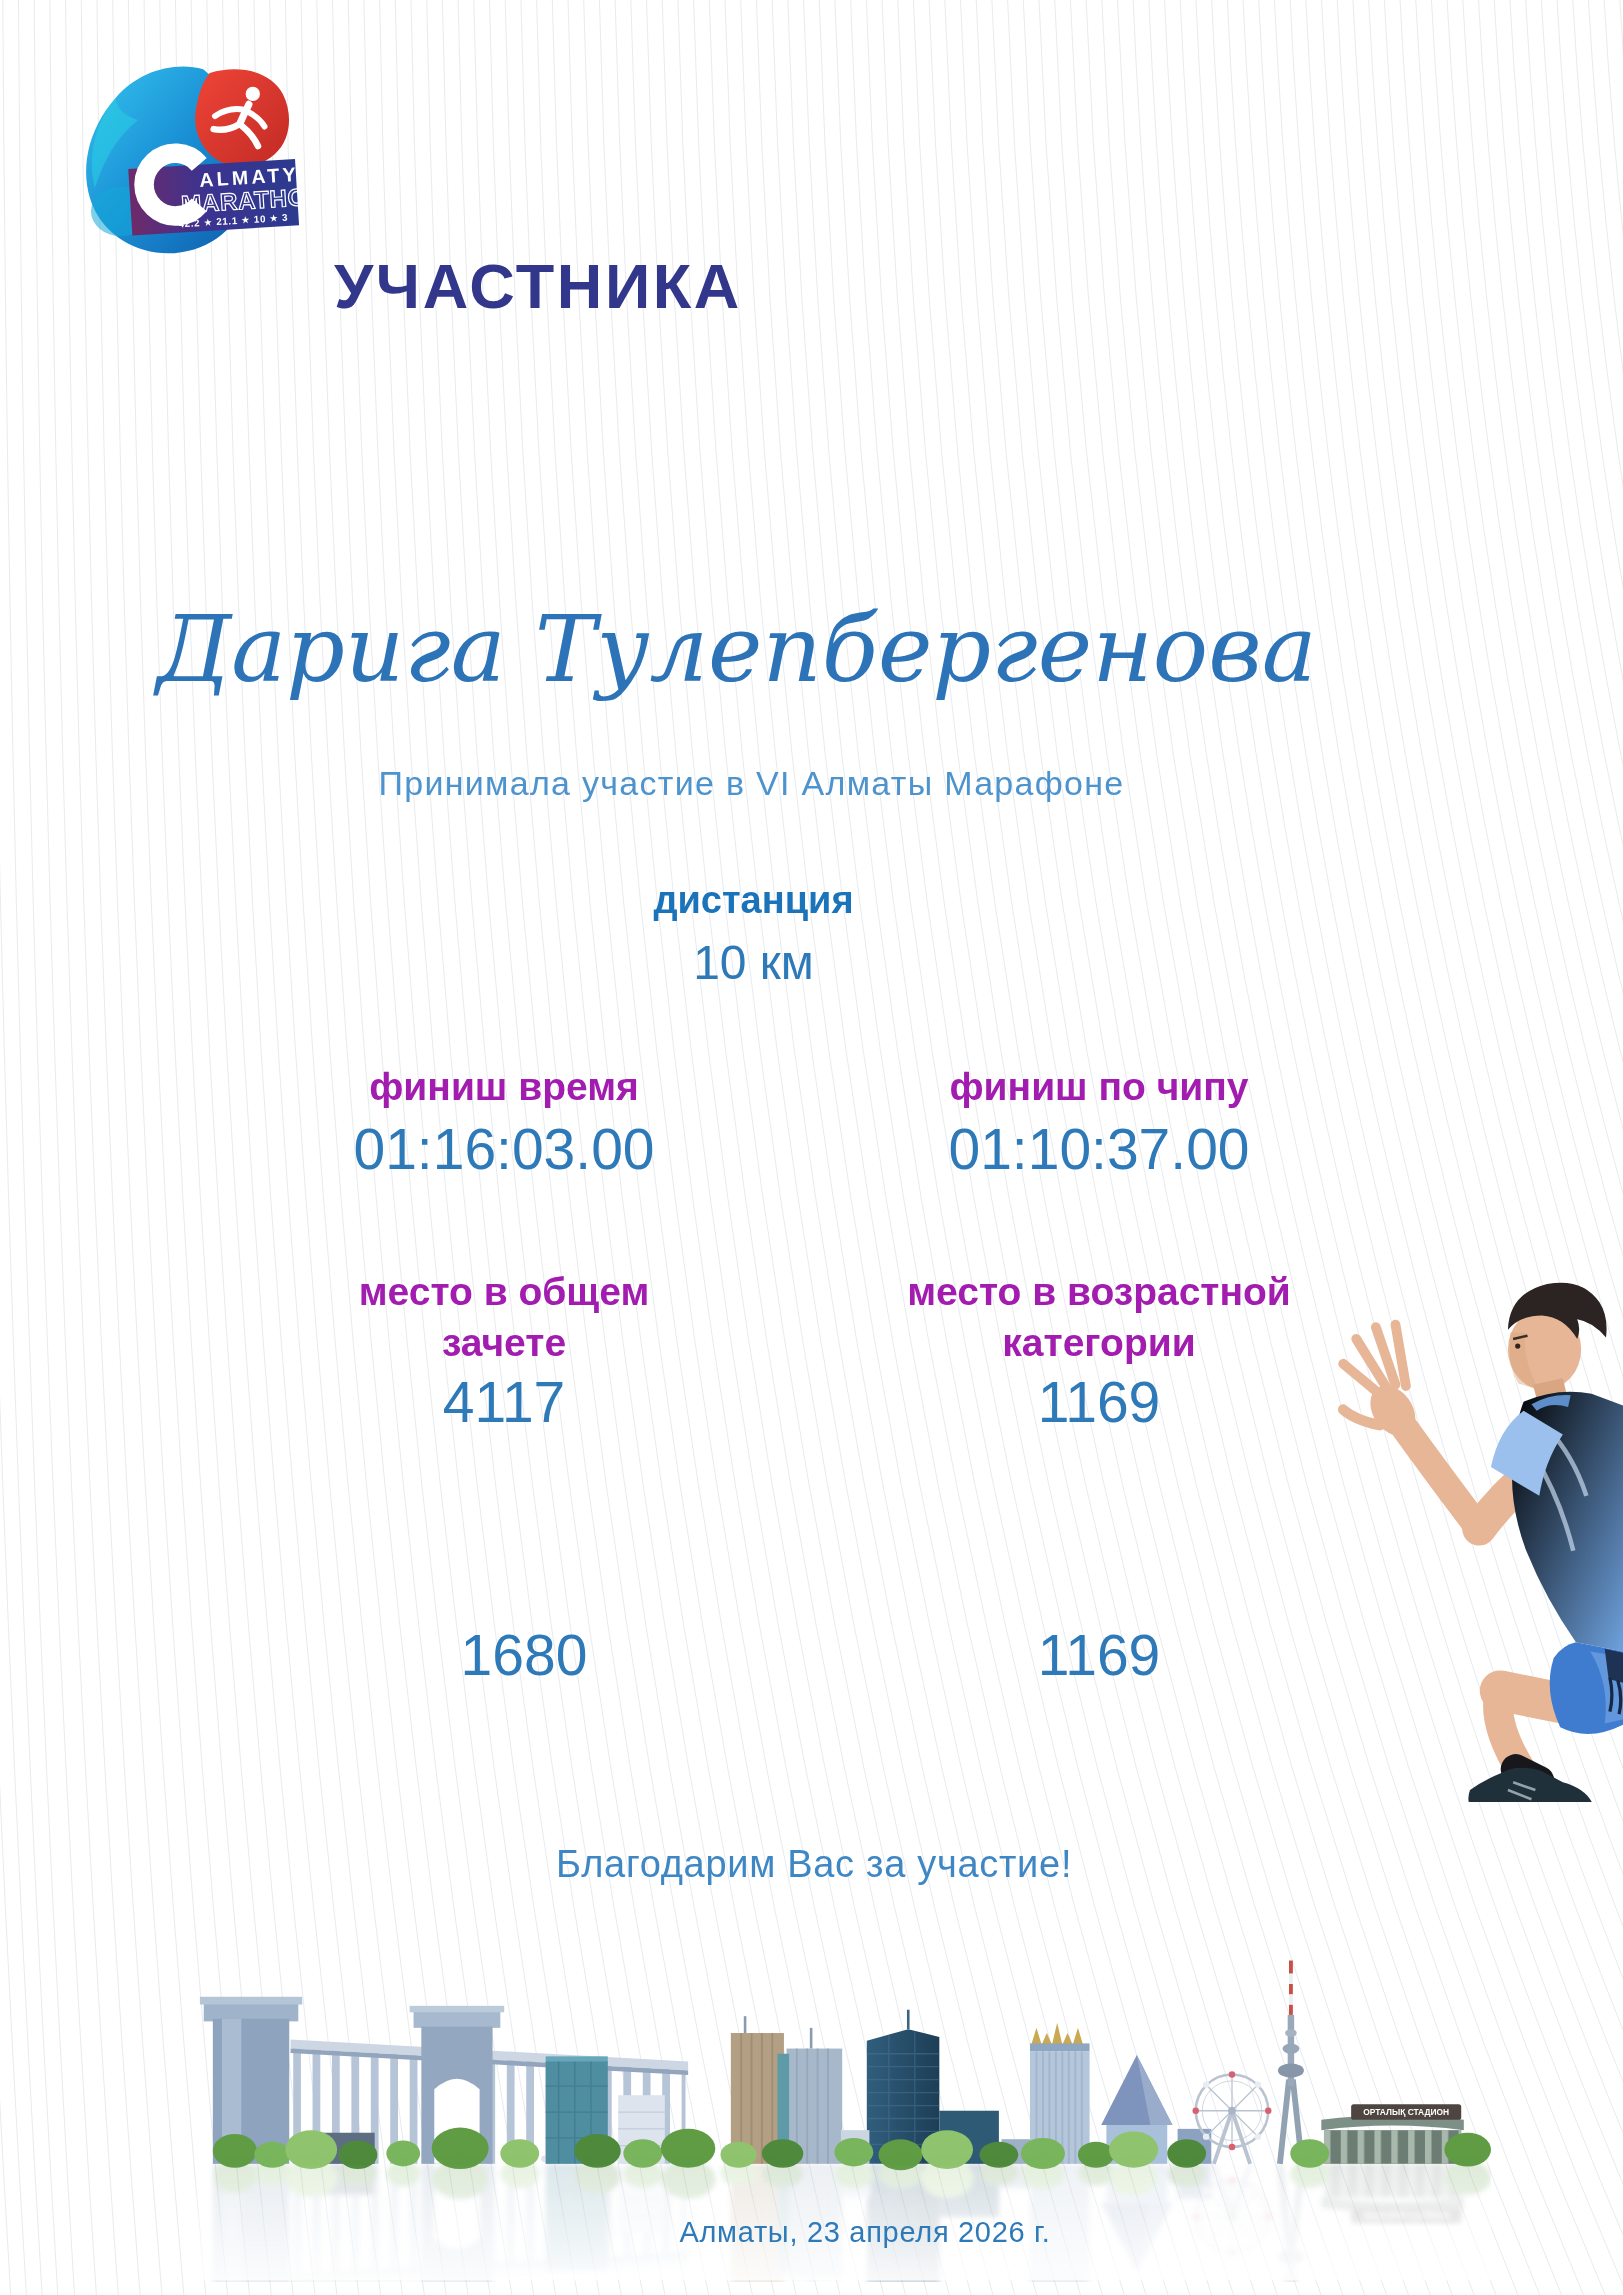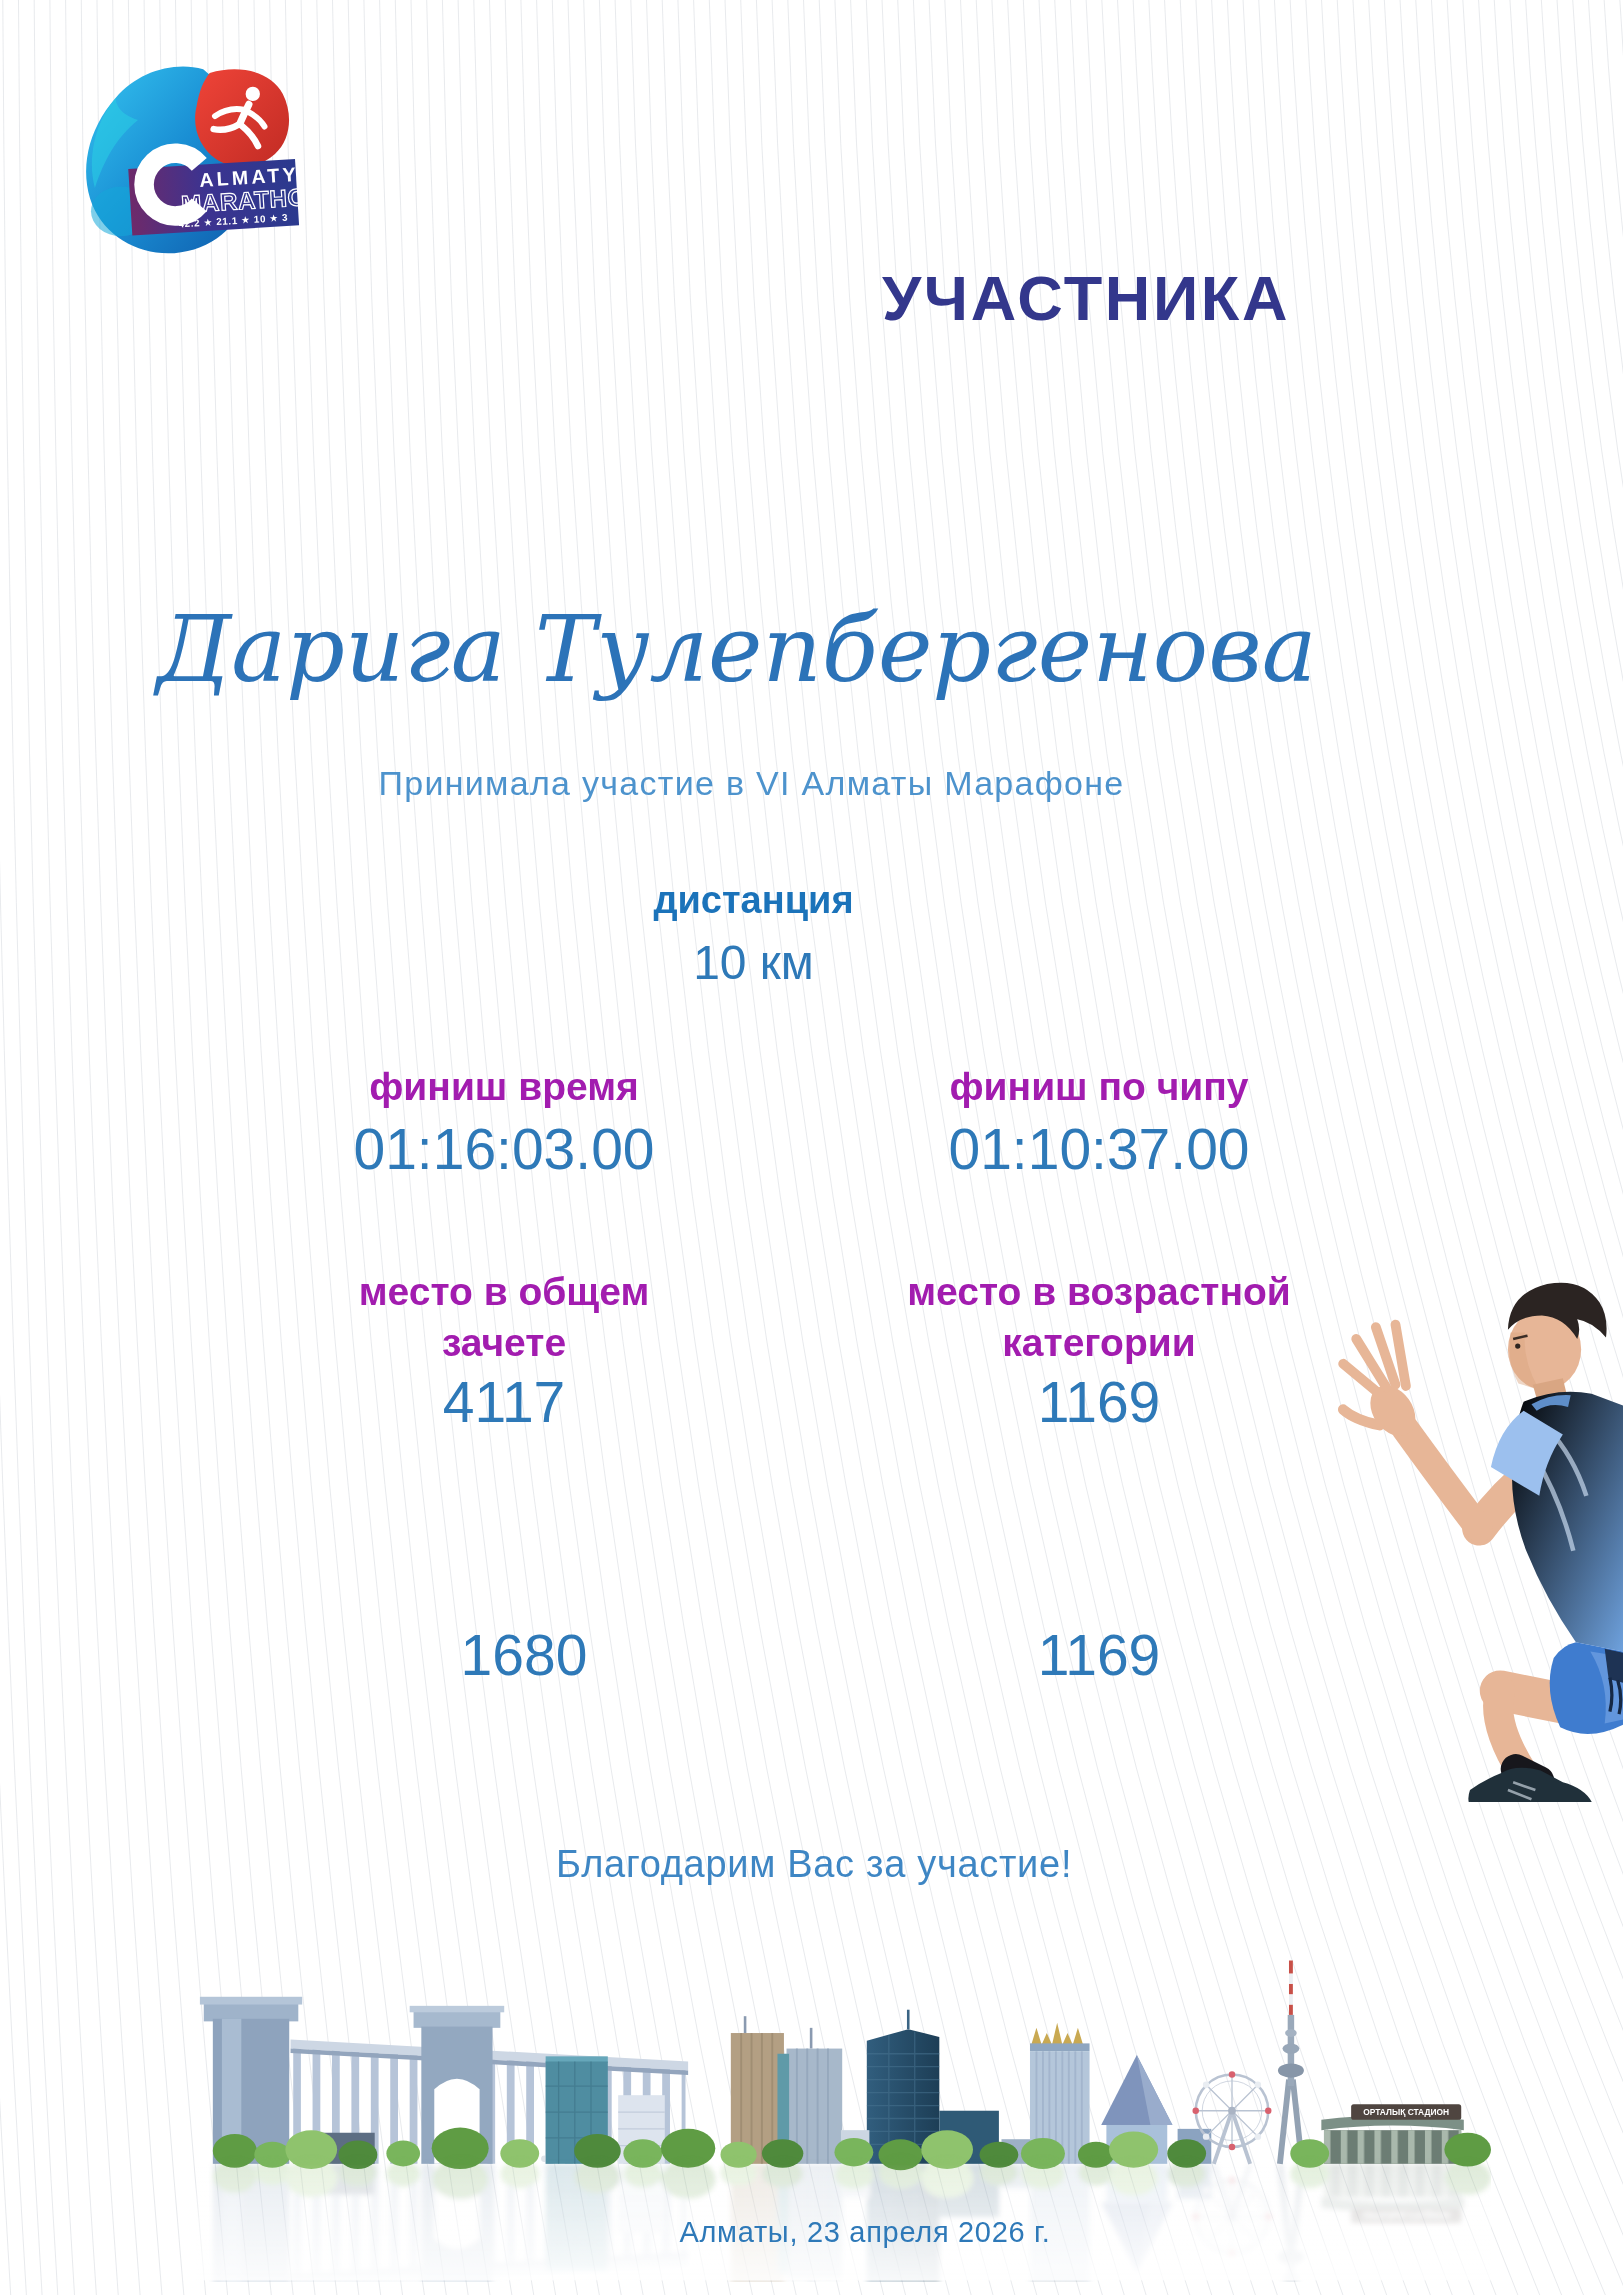--- a/index.html
+++ b/index.html
@@ -10,21 +10,21 @@
   .bg-svg,.abs{position:absolute;}
   .bg-svg{left:0;top:0;}
   .logo-box{left:75px;top:60px;width:229px;height:199px;}
   .title-block{left:334px;top:243px;width:956px;text-align:center;}
   .cert-title{
     font-size:139px;font-weight:bold;line-height:1;letter-spacing:0.7px;white-space:nowrap;
     background:linear-gradient(90deg,#1e78c2 0%,#2a5cab 45%,#3c3a8d 100%);
     -webkit-background-clip:text;background-clip:text;color:transparent;-webkit-text-fill-color:transparent;
   }
   .cert-subtitle{
-    margin-top:24px;text-align:right;font-size:63px;font-weight:bold;
+    margin-top:12px;text-align:left;font-size:63px;font-weight:bold;
     color:#33378c;letter-spacing:2.6px;line-height:1;white-space:nowrap;
   }
   .name{
     left:0;top:592px;width:1623px;text-align:center;transform:translateX(-75px);
     font-family:"DejaVu Serif","Liberation Serif",serif;font-style:italic;
     font-size:92px;color:#2c73b8;line-height:1.25;white-space:nowrap;
   }
   .participation{
     left:0;top:764px;width:1623px;text-align:center;transform:translateX(-60px);
     font-size:34px;color:#4d93cd;letter-spacing:1.3px;white-space:nowrap;

